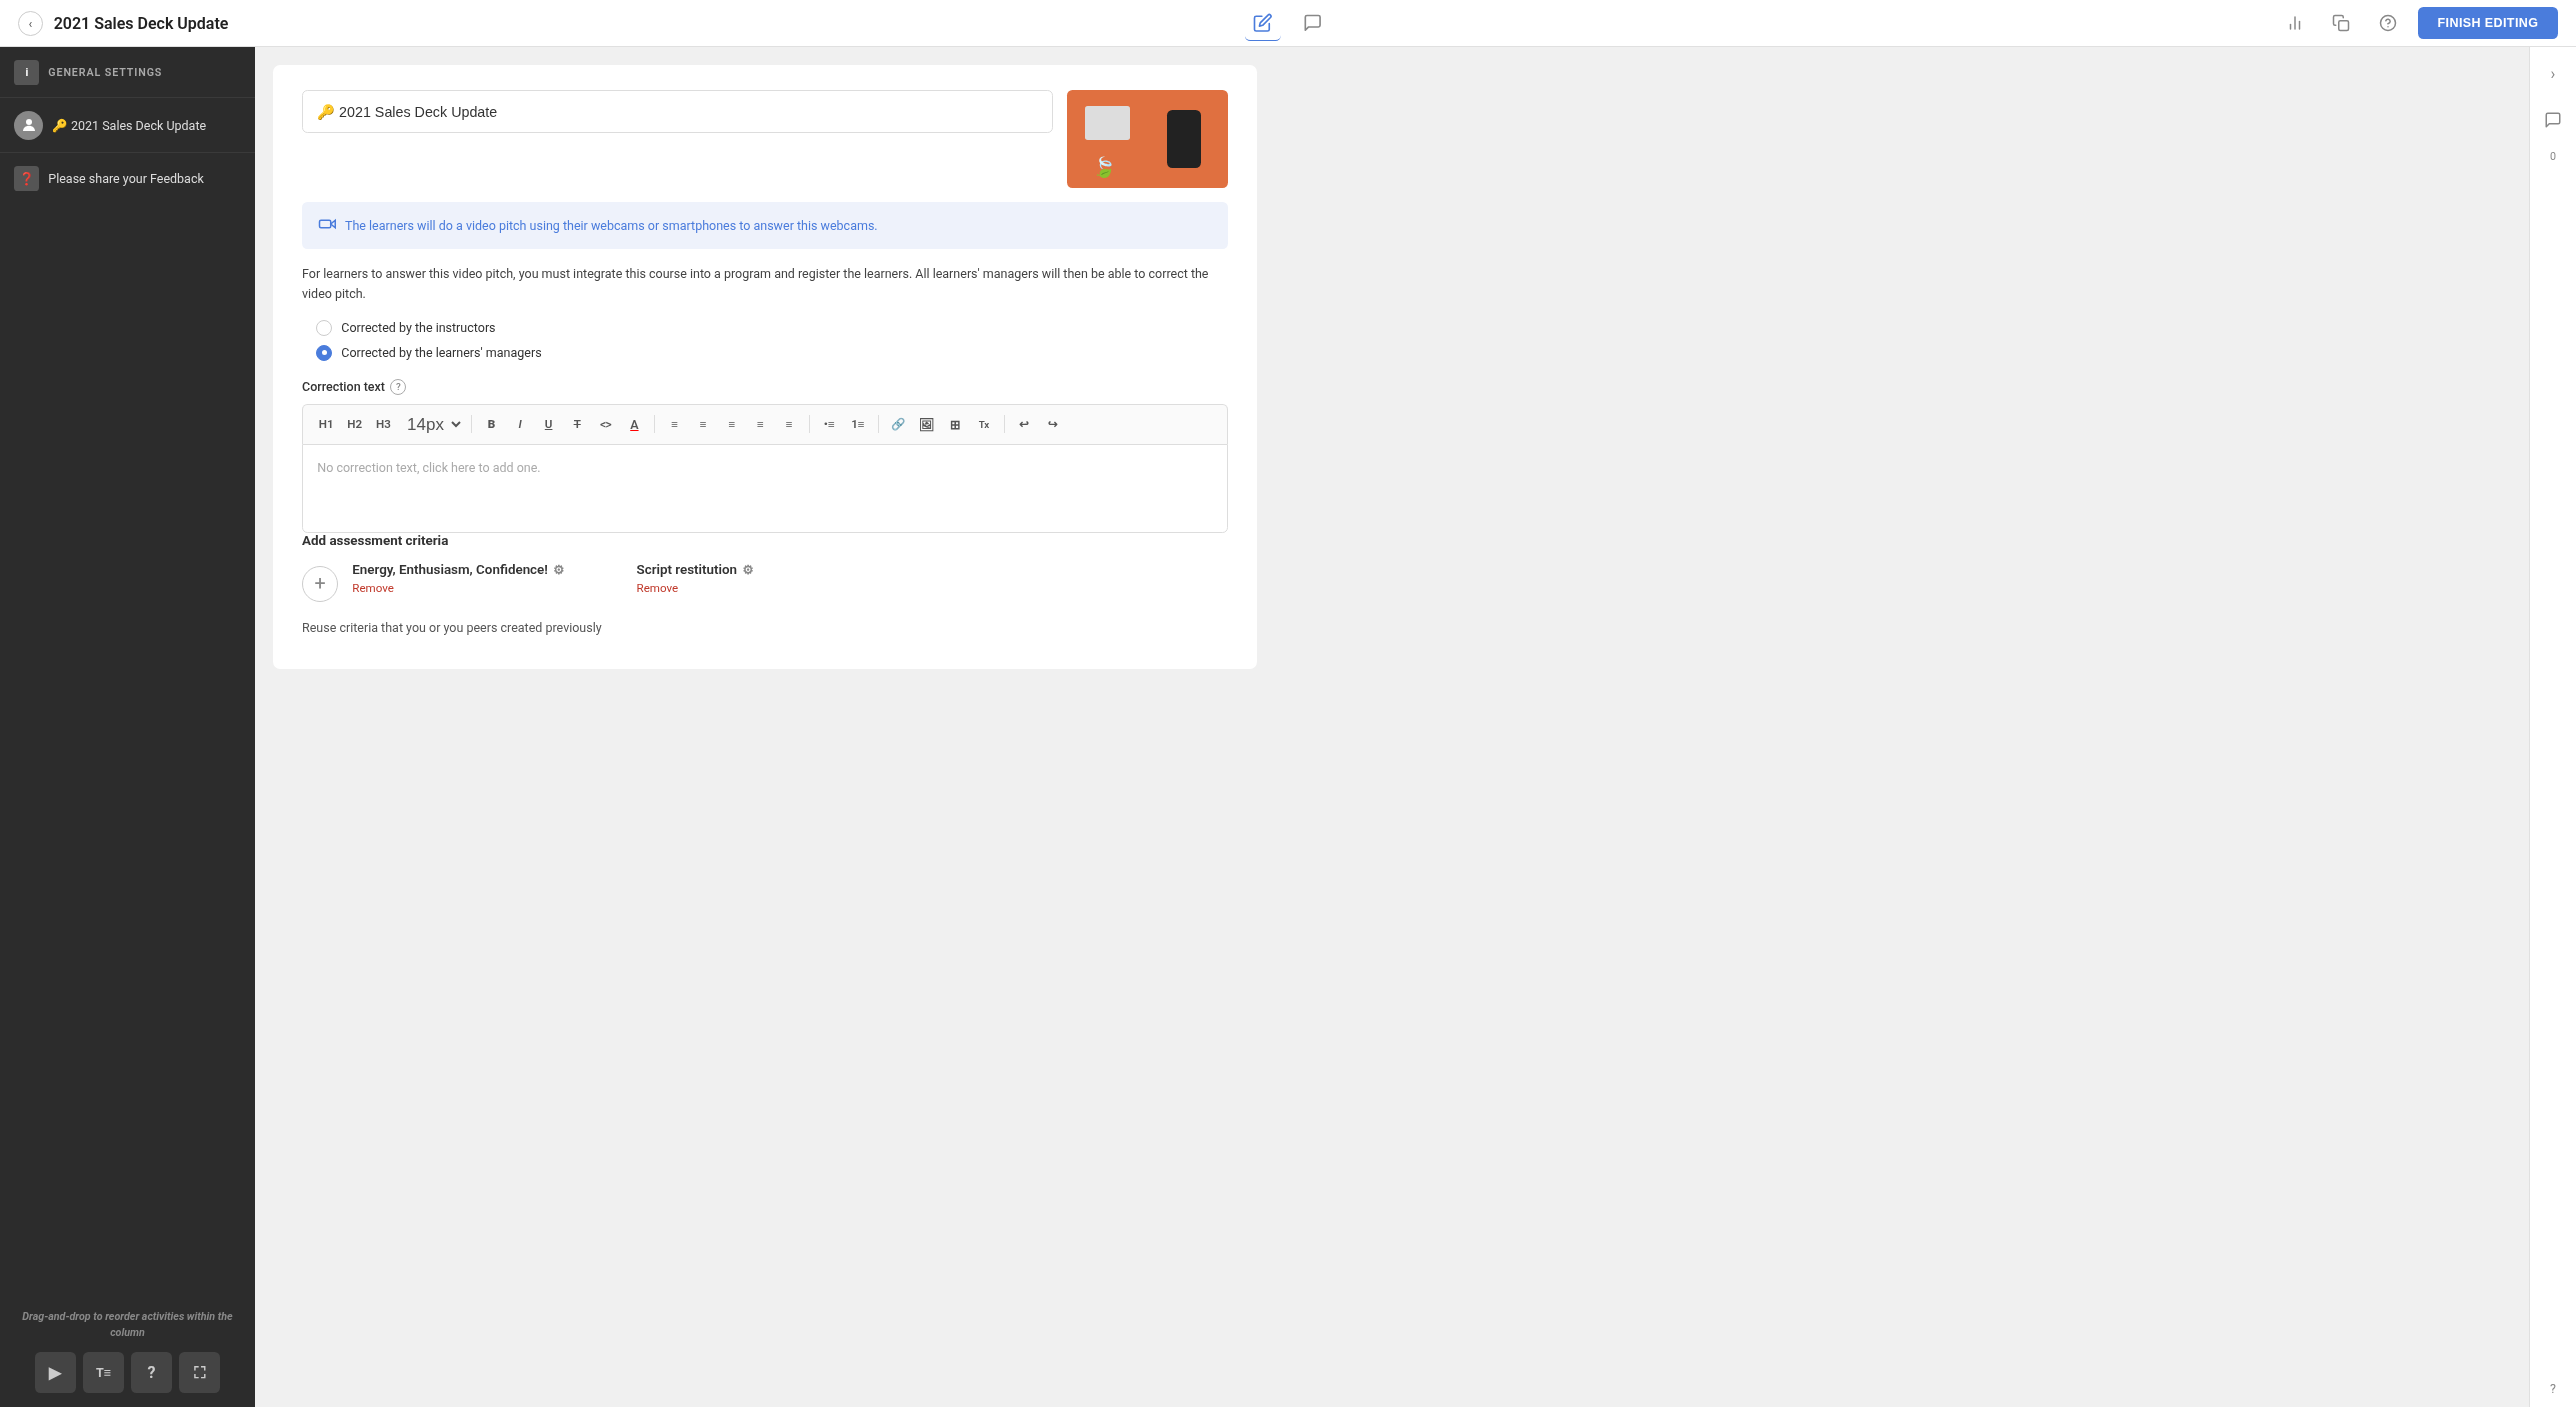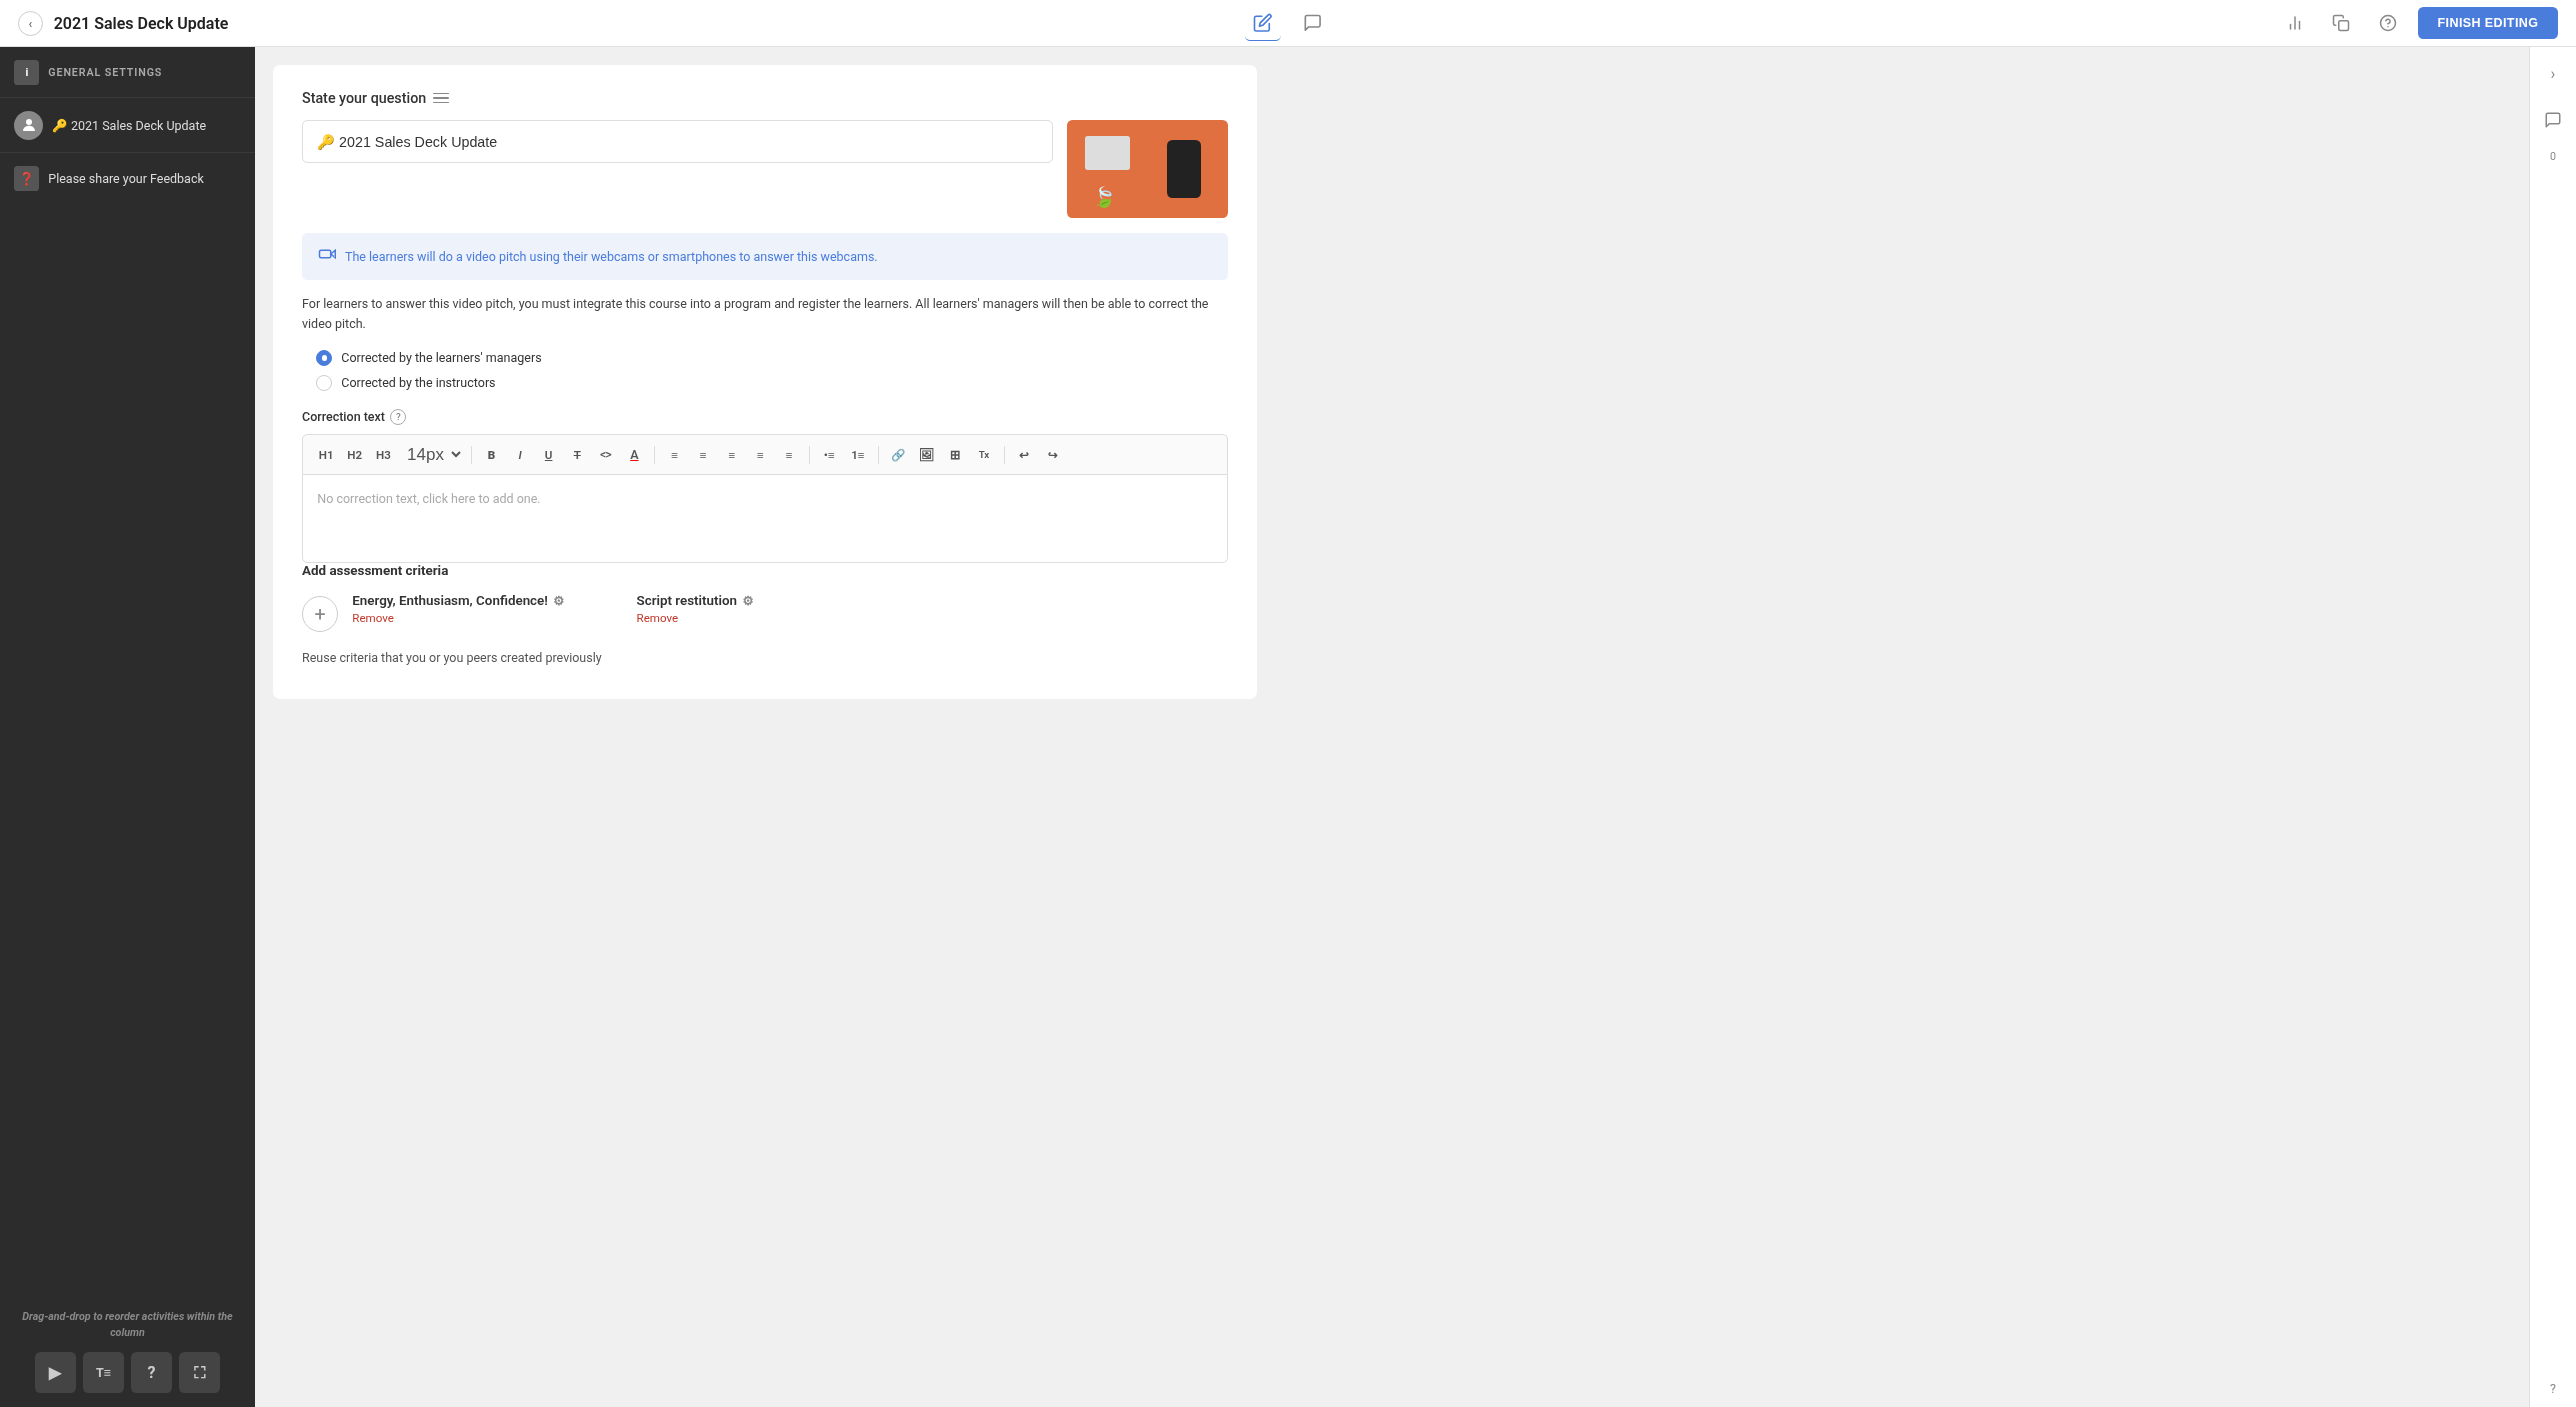--- a/index.html
+++ b/index.html
@@ -174,30 +174,20 @@
         <div class="sidebar-tool-btn" style="font-size:12.5px;">T≡</div>
         <div class="sidebar-tool-btn">?</div>
         <div class="sidebar-tool-btn">⛶</div>
       </div>
     </div>
   </div>
 
   <div class="content-area">
     <div class="content-card">
 
-      <div class="state-question-row">
-        <div class="state-question-label">
-          <span>State your question</span>
-          <div class="hamburger-icon">
-            <div class="hamburger-line"></div>
-            <div class="hamburger-line"></div>
-            <div class="hamburger-line"></div>
-          </div>
-        </div>
-      </div>
 
       <div class="question-input-row">
         <input class="question-input" type="text" value="🔑 2021 Sales Deck Update" style="">
         <div class="question-thumbnail">
           <div class="thumbnail-paper"></div>
           <div class="thumbnail-phone"></div>
           <div class="thumbnail-leaf">🍃</div>
         </div>
       </div>
 
@@ -208,26 +198,26 @@
               <polygon points="23 7 17 12 23 17 23 7"></polygon>
             </svg>
         </div>
         <span class="video-pitch-text">The learners will do a video pitch using their webcams or smartphones to answer this webcams.</span>
       </div>
 
       <p class="info-text">For learners to answer this video pitch, you must integrate this course into a program and register the learners. All learners' managers will then be able to correct the video pitch.</p>
 
       <div class="radio-group">
         <div class="radio-item">
+          <div class="radio-circle"></div>
+          <span>Corrected by the instructors</span>
+        </div>
+        <div class="radio-item">
           <div class="radio-circle selected"></div>
           <span>Corrected by the learners' managers</span>
-        </div>
-        <div class="radio-item">
-          <div class="radio-circle"></div>
-          <span>Corrected by the instructors</span>
         </div>
       </div>
 
       <div class="correction-label">
         <span>Correction text</span>
         <div class="help-icon">?</div>
       </div>
 
       <div class="editor-toolbar">
         <div class="toolbar-btn">H1</div>

